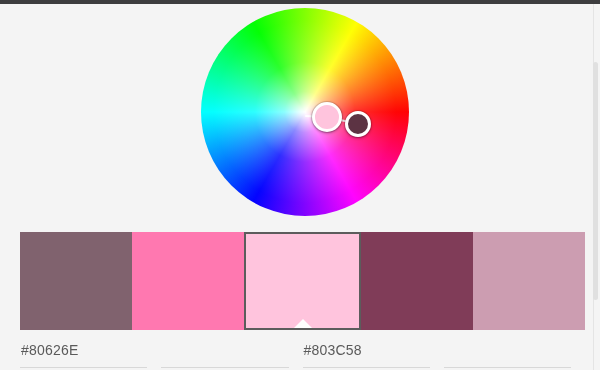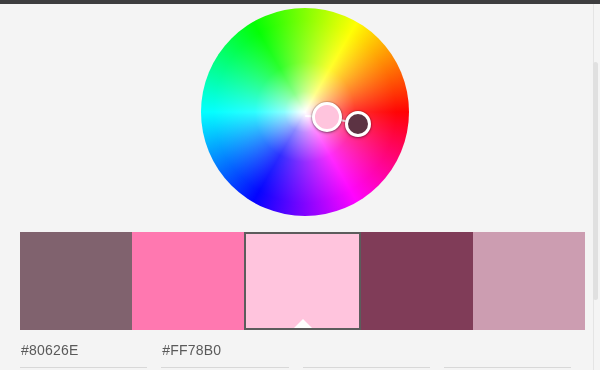--- a/index.html
+++ b/index.html
@@ -210,24 +210,24 @@
       <div class="swatch" style="background: rgb(128, 60, 88);"></div>
       <div class="swatch" style="background: rgb(204, 157, 177);"></div>
     </div>
 
   <div class="hex-row" id="hex-row">
       <div class="hex-cell">
         <span class="hex-value">#80626E</span>
         <div class="hex-underline"></div>
       </div>
       <div class="hex-cell">
-        <span class="hex-value">#FF78B0</span>
-        <div class="hex-underline"></div>
-      </div>
-      <div class="hex-cell">
+        <div class="hex-underline"></div>
+      </div>
+      <div class="hex-cell">
+        <span class="hex-value">#803C58</span>
         <div class="hex-underline"></div>
       </div>
       <div class="hex-cell">
         <div class="hex-underline"></div>
       </div>
     </div>
 
   <div class="scrollbar-track"></div>
   <div class="scrollbar-thumb"></div>
 

